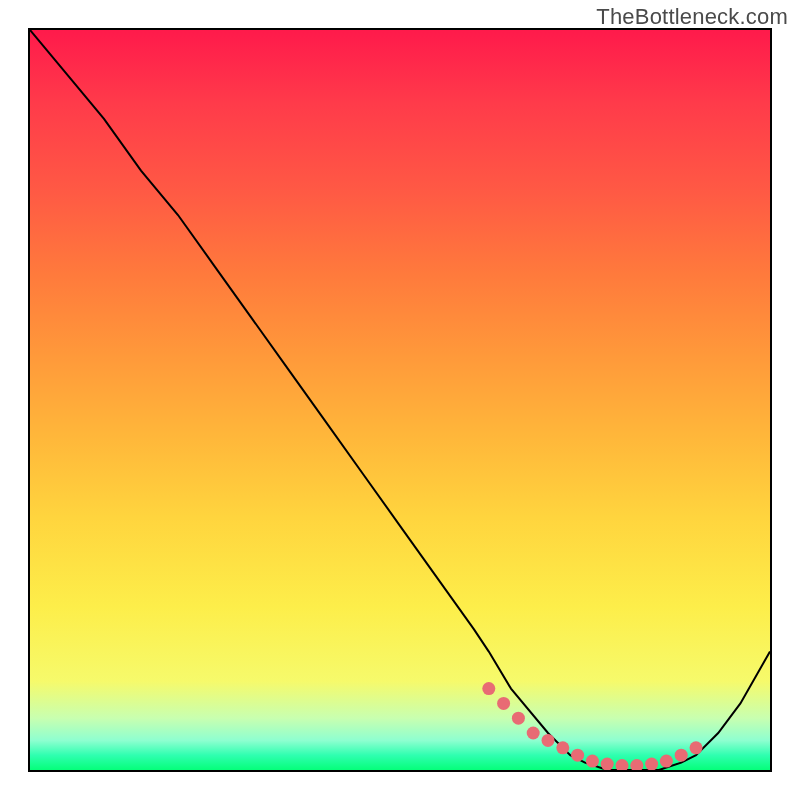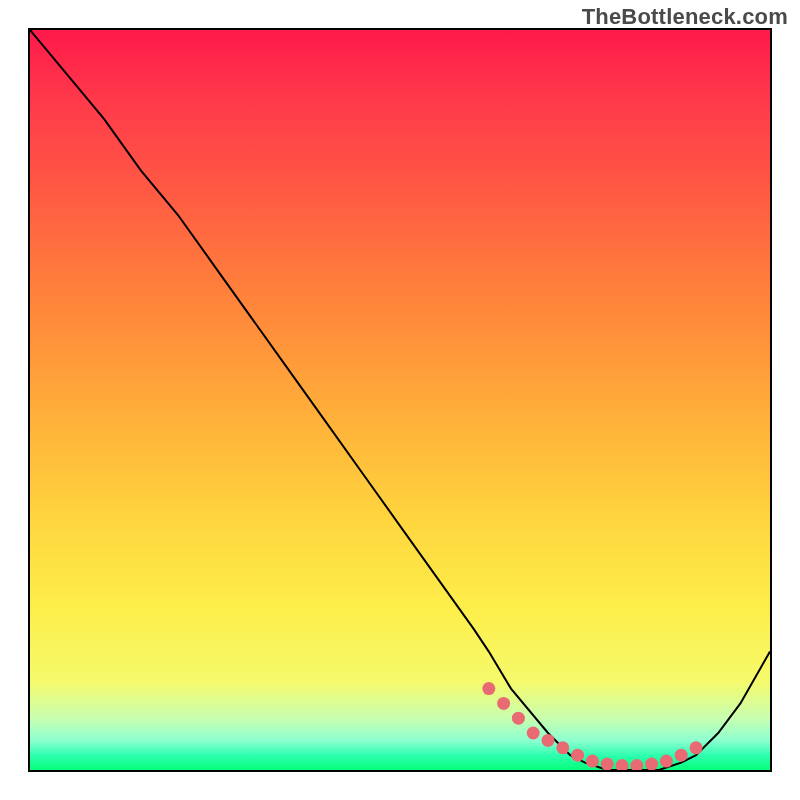--- a/index.html
+++ b/index.html
@@ -14,21 +14,21 @@
   .frame {
     position: relative;
     width: 800px;
     height: 800px;
   }
   .watermark {
     position: absolute;
     top: 4px;
     right: 12px;
     font-size: 22px;
-    font-weight: 700;
+    font-weight: 400;
     color: #4a4a4a;
     letter-spacing: 0.2px;
     z-index: 10;
   }
   .plot-area {
     position: absolute;
     left: 28px;
     top: 28px;
     width: 744px;
     height: 744px;

